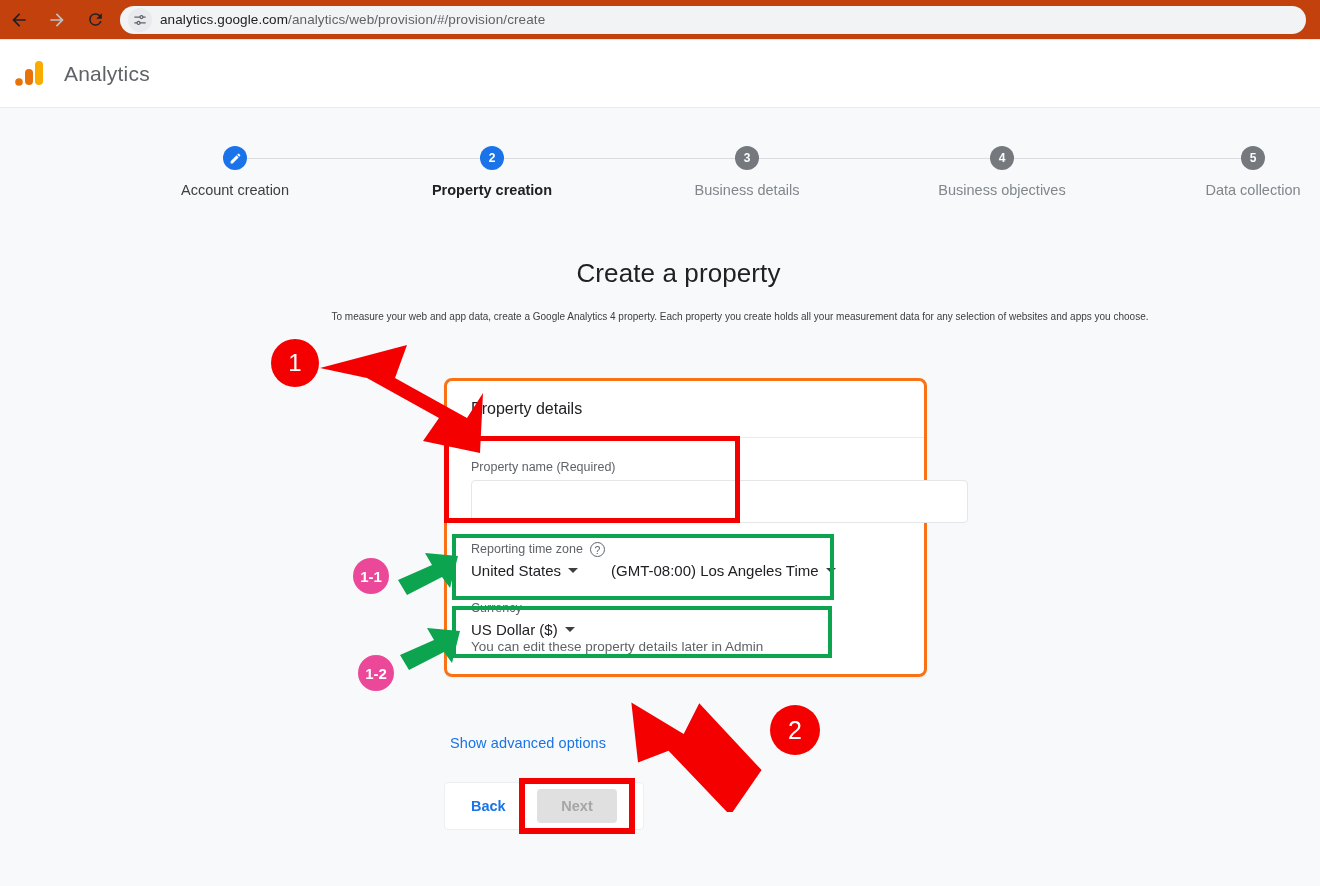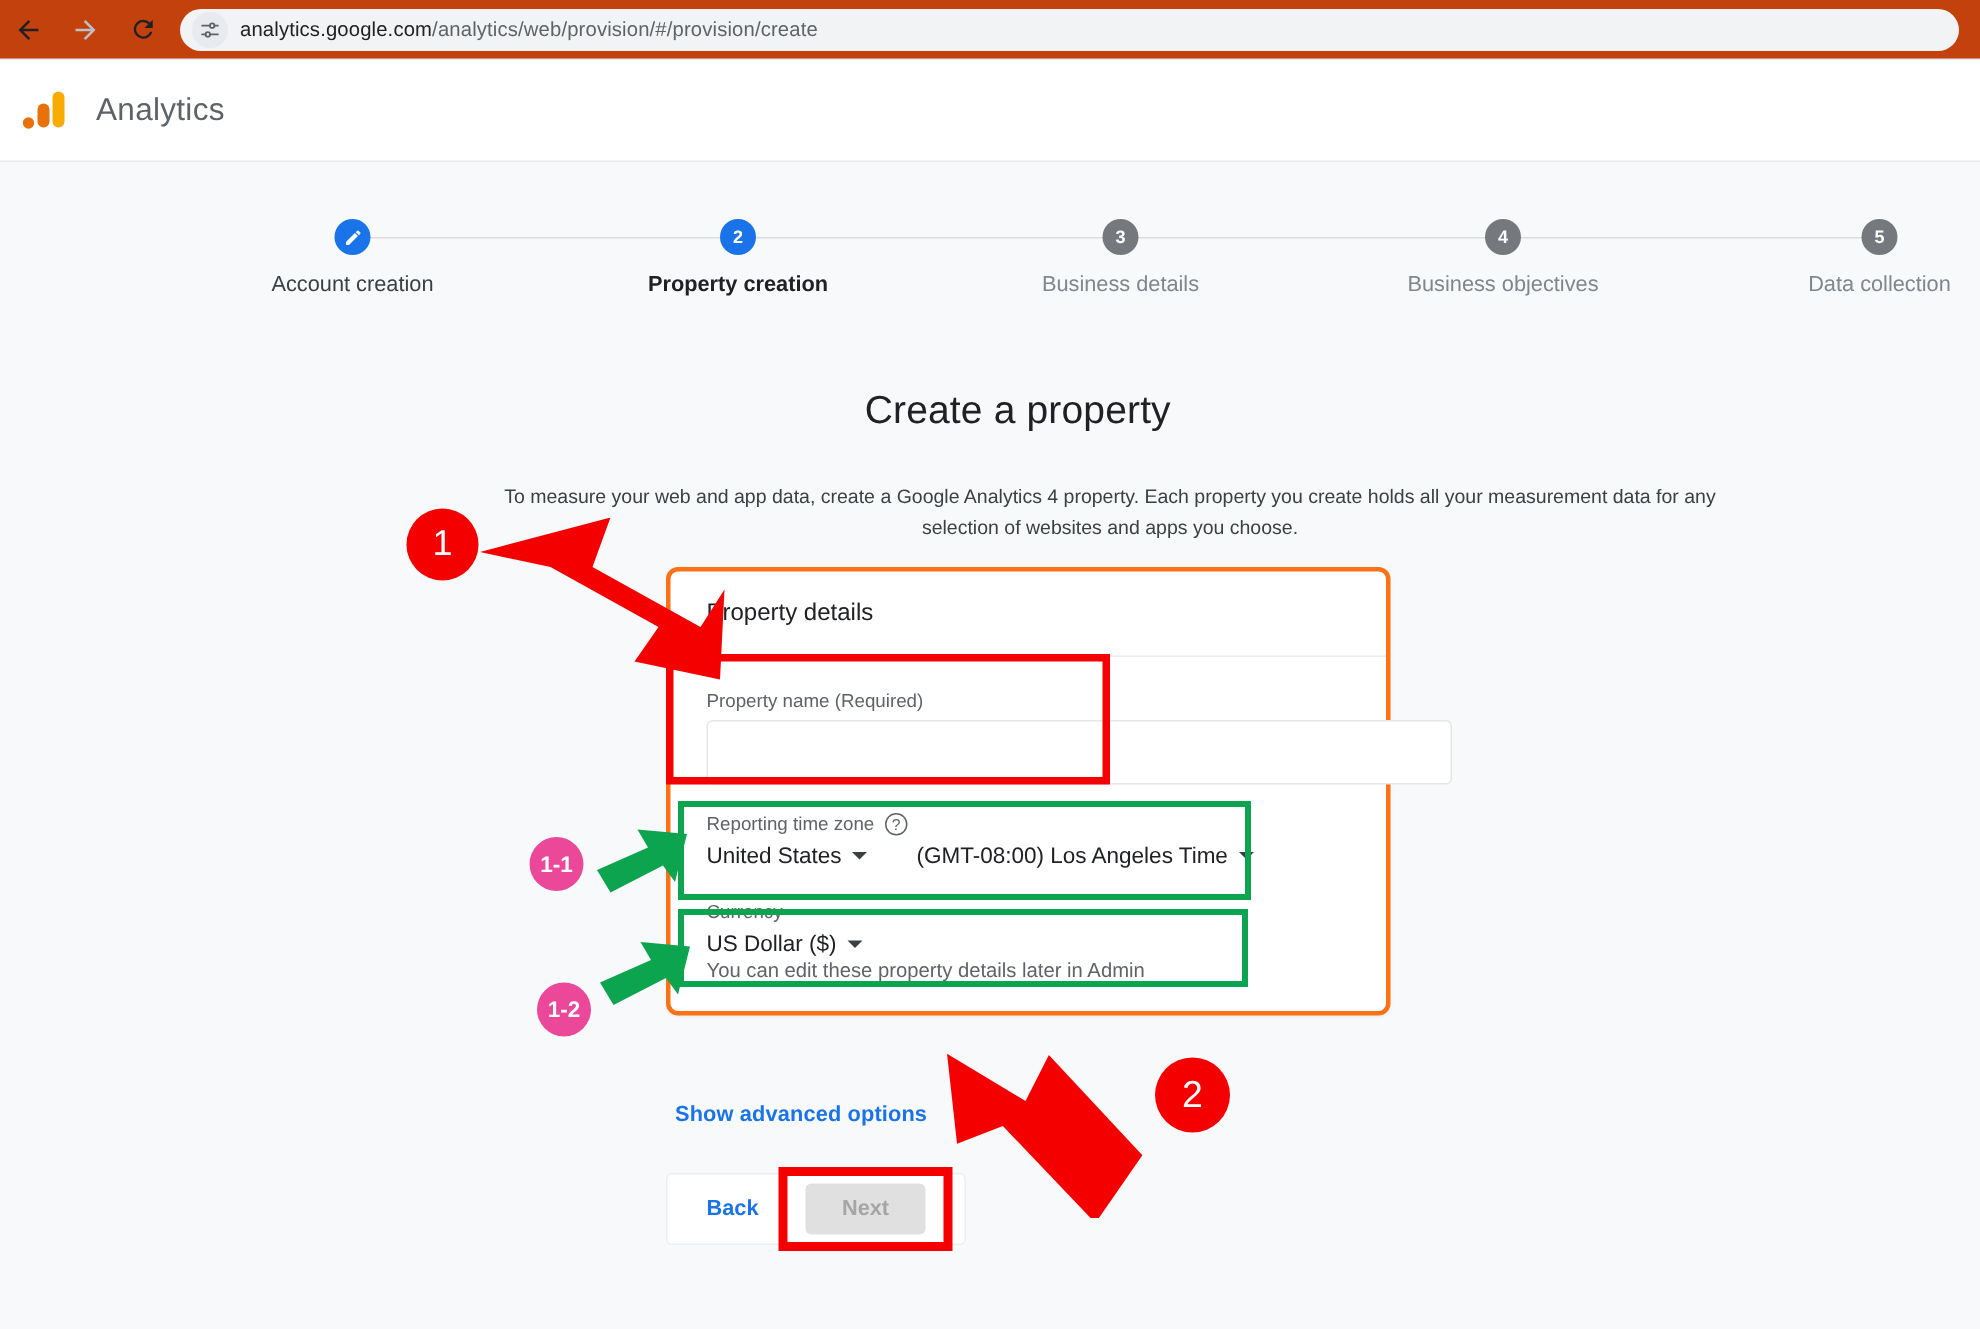--- a/index.html
+++ b/index.html
@@ -79,21 +79,21 @@
     position:absolute; top:49px; height:1px; background:#dadce0; z-index:1;
   }
 
   
   #page-title{
     position:absolute; top:258px; left:0; width:1320px; text-align:center;
     font-size:26px; color:#202124; font-weight:400; letter-spacing:.1px;padding-left:37px;
   }
   #page-desc{
     position:absolute; top:306px; left:330px; width:820px; text-align:center;
-    font-size:13px; color:#3c4043; line-height:21px;margin-top:14px;
+    font-size:10px; color:#3c4043; line-height:21px;
   }
 
   
   #property-card{
     position:absolute; left:444px; top:378px; width:483px;
     background:#ffffff;
     border:3px solid #f97316; border-radius:8px;
     box-shadow:0 1px 2px rgba(60,64,67,.06);
   }
   #card-header{
@@ -131,21 +131,21 @@
     display:inline-flex; align-items:center; justify-content:center;
     margin-left:7px; position:relative; top:1px;
   }
   #edit-note{
     font-size:13.5px; color:#5f6368;
   }
 
   
   #advanced-link{
     position:absolute; left:450px; top:735px;
-    font-size:14.5px; color:#1a73e8; font-weight:700; letter-spacing:.1px;
+    font-size:14.5px; color:#1a73e8; font-weight:400; letter-spacing:.1px;
   }
   #action-bar{
     position:absolute; left:444px; top:782px; width:200px; height:48px;
     background:#ffffff; border:1px solid #eceff1; border-radius:4px;
     display:flex; align-items:center;
   }
   #back-button{
     margin-left:20px; font-size:14.5px; color:#1a73e8; font-weight:600;
     background:none;border:none; font-family:"Liberation Sans",sans-serif;
   }

